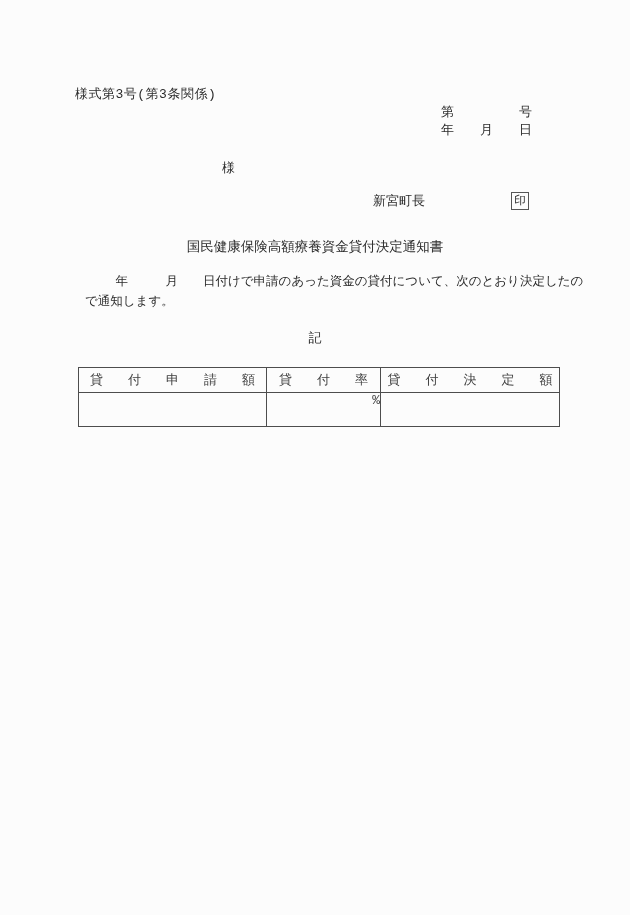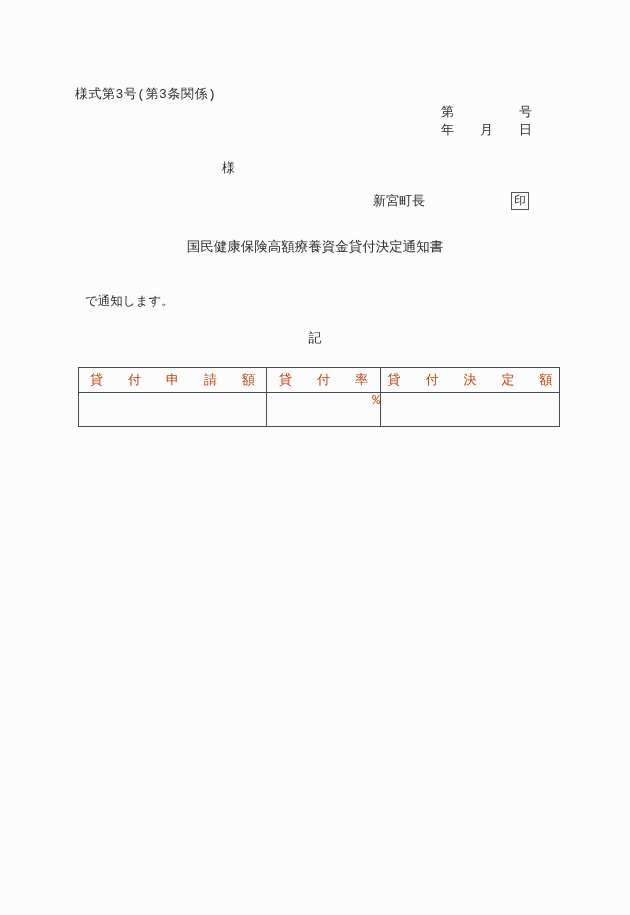--- a/index.html
+++ b/index.html
@@ -74,21 +74,21 @@
     text-align: center;
   }
 
   table.loan-table {
     position: absolute;
     left: 78px; top: 367px;
     width: 481px;
     border-collapse: collapse;
     table-layout: fixed;
     font-size: 13px;
-    color: #c2410c;
+    color: #404040;
   }
   table.loan-table th,
   table.loan-table td {
     border: 1px solid #4d4d4d;
     font-weight: normal;
     padding: 0;
   }
   table.loan-table col.c1 { width: 188px; }
   table.loan-table col.c2 { width: 114px; }
   table.loan-table col.c3 { width: 179px; }
@@ -128,20 +128,21 @@
 
   <div class="abs addressee">様</div>
 
   <div class="abs doc-title">国民健康保険高額療養資金貸付決定通知書</div>
 
   <div class="abs sender-line">
     <span>新宮町長</span>
     <span class="seal-box">印</span>
   </div>
 
+  <div class="abs body-line1">　　　年　　　月　　日付けで申請のあった資金の貸付について、次のとおり決定したの</div>
 
   <div class="abs body-line2">で通知します。</div>
 
   <div class="abs ki-heading">記</div>
 
   <table class="loan-table">
     <colgroup>
       <col class="c1">
         <col class="c2">
         <col class="c3">

